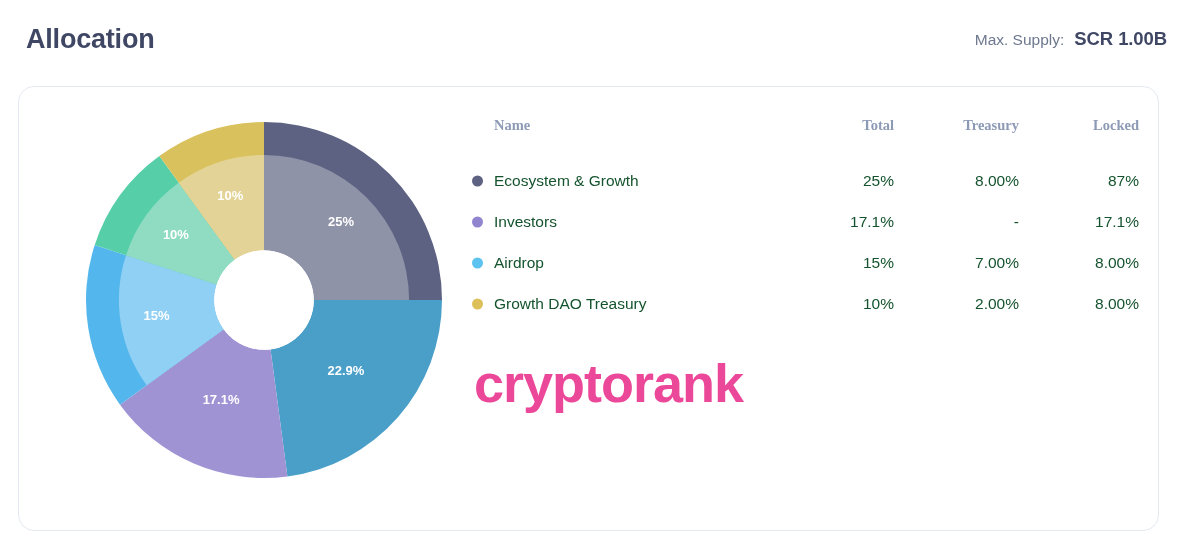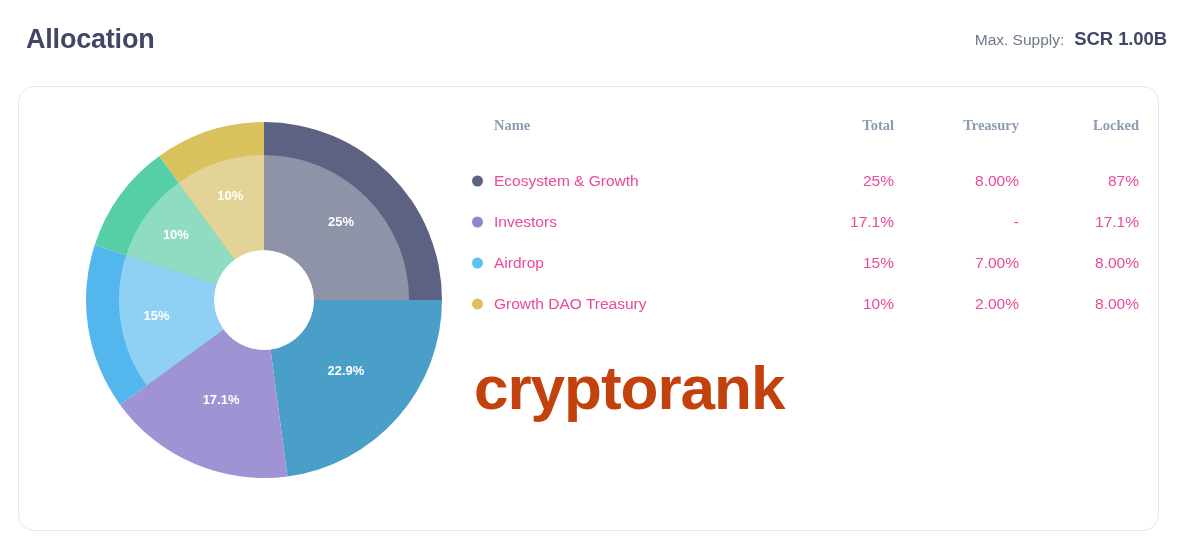--- a/index.html
+++ b/index.html
@@ -66,23 +66,23 @@
     border: 1px solid #e4e9f1;
     border-radius: 16px;
     overflow: hidden;
   }
 
   
   .watermark {
     position: absolute;
     left: 455px;
     top: 265px;
-    font-size: 62px;
-    font-weight: bold;
-    color: #c2410c;
+    font-size: 54px;
+    font-weight: bold;
+    color: #ec4899;
     letter-spacing: -1px;
     user-select: none;
     pointer-events: none;
     z-index: 0;
   }
 
   
   .chart-area {
     position: absolute;
     left: 49px;
@@ -122,21 +122,21 @@
     text-align: right;
     white-space: nowrap;
     font-family: Liberation Serif, serif;
   }
   table.alloc th.col-name {
     text-align: left;
     padding-left: 35px;
   }
   table.alloc td {
     font-size: 15.5px;
-    color: #ec4899;
+    color: #14532d;
     text-align: right;
     padding: 11.5px 0;
     white-space: nowrap;
   }
   table.alloc td.col-name {
     text-align: left;
     padding-left: 35px;
     position: relative;
   }
   .col-w-name { width: 330px; }

